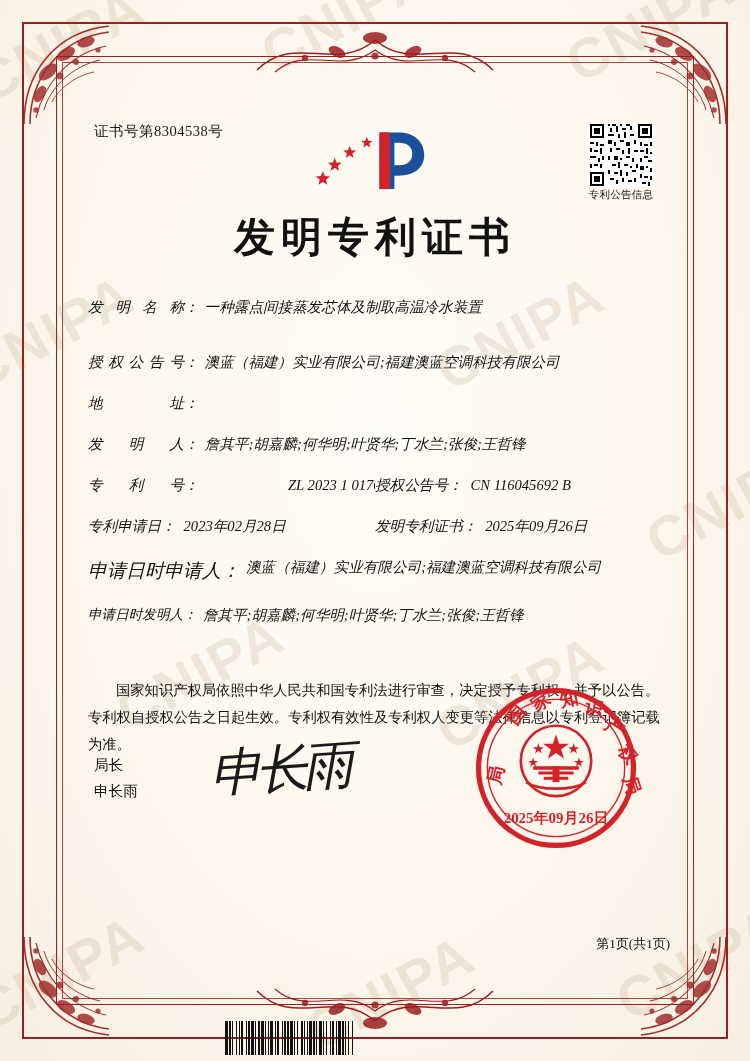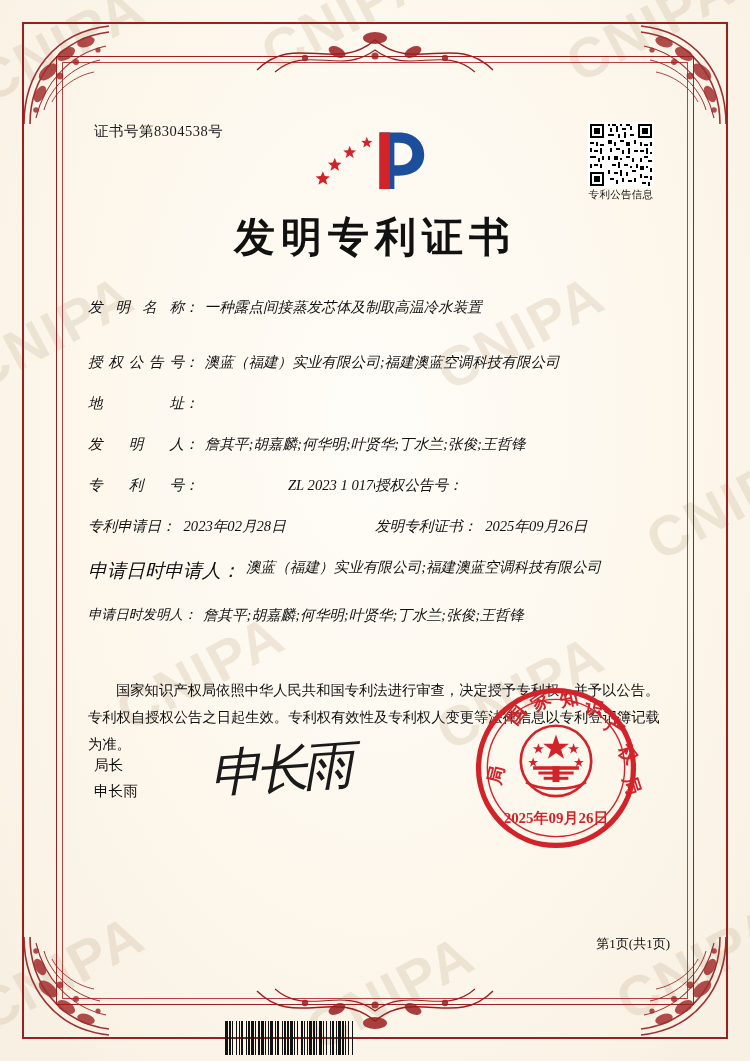--- a/index.html
+++ b/index.html
@@ -522,20 +522,21 @@
       </div>
 
       <div class="row">
         <div class="half">
           <span class="lbl">专利号</span>
           <span class="lbl">：</span>
           <span class="val">ZL 2023 1 0176857.8</span>
         </div>
         <div class="half right">
           <span class="lbl">授权公告号：</span>
+          <span class="val">CN 116045692 B</span>
         </div>
       </div>
 
       <div class="row">
         <div class="half">
           <span class="lbl" style="width:auto;text-align-last:auto">专利申请日：</span>
           <span class="val">2023年02月28日</span>
         </div>
         <div class="half right">
           <span class="lbl">发明专利证书：</span>

